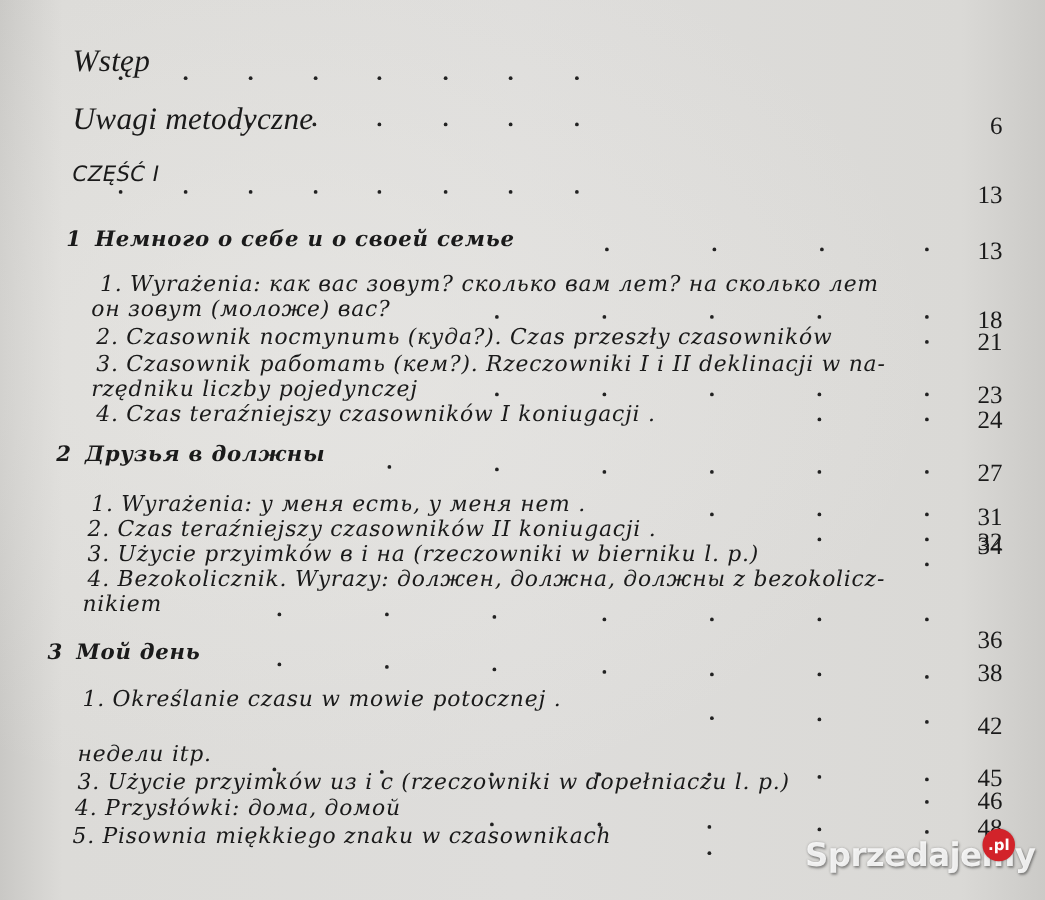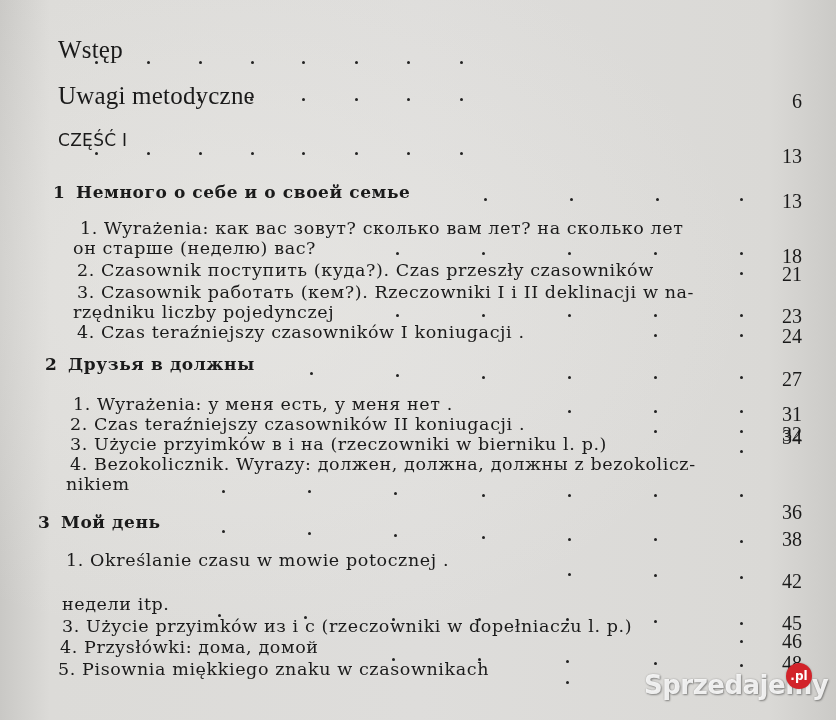--- a/index.html
+++ b/index.html
@@ -17,20 +17,21 @@
         linear-gradient(90deg, #c9c8c5 0%, #dcdbd8 6%, #dedddb 50%, #dad9d6 92%, #cbcac7 100%);
       color: #1a1a1a;
     }
     .page {
       position: absolute;
       inset: 0;
     }
     .line {
       position: absolute;
       white-space: nowrap;
+      font-style: italic;
     }
     .serif-lg {
       font-family: "Liberation Serif", "DejaVu Serif", serif;
       font-size: 25px;
       letter-spacing: 0.2px;
     }
     .sans-caps {
       font-family: "DejaVu Sans", "Liberation Sans", sans-serif;
       font-size: 17px;
       letter-spacing: 0.3px;
@@ -110,21 +111,21 @@
 
   <div class="line sans-caps" style="left:58px; top:130px;">CZĘŚĆ I</div>
   <div class="pnum" style="top:145px;">13</div>
 
   <div class="line chapter" style="left:53px; top:182px;">
     <span class="num">1</span><span>Немного о себе и о своей семье</span>
   </div>
   <div class="pnum" style="top:190px;">13</div>
 
   <div class="line entry" style="left:80px; top:218px;">1. Wyrażenia: как вас зовут? сколько вам лет? на сколько лет</div>
-  <div class="line entry" style="left:73px; top:238px;">он старше (неделю) вас?</div>
+  <div class="line entry" style="left:73px; top:238px;">он зовут (моложе) вас?</div>
   <div class="pnum" style="top:245px;">18</div>
 
   <div class="line entry" style="left:77px; top:260px;">2. Czasownik поступить (куда?). Czas przeszły czasowników</div>
   <div class="pnum" style="top:263px;">21</div>
 
   <div class="line entry" style="left:77px; top:282px;">3. Czasownik работать (кем?). Rzeczowniki I i II deklinacji w na-</div>
   <div class="line entry" style="left:73px; top:302px;">rzędniku liczby pojedynczej</div>
   <div class="pnum" style="top:305px;">23</div>
 
   <div class="line entry" style="left:77px; top:322px;">4. Czas teraźniejszy czasowników I koniugacji .</div>

